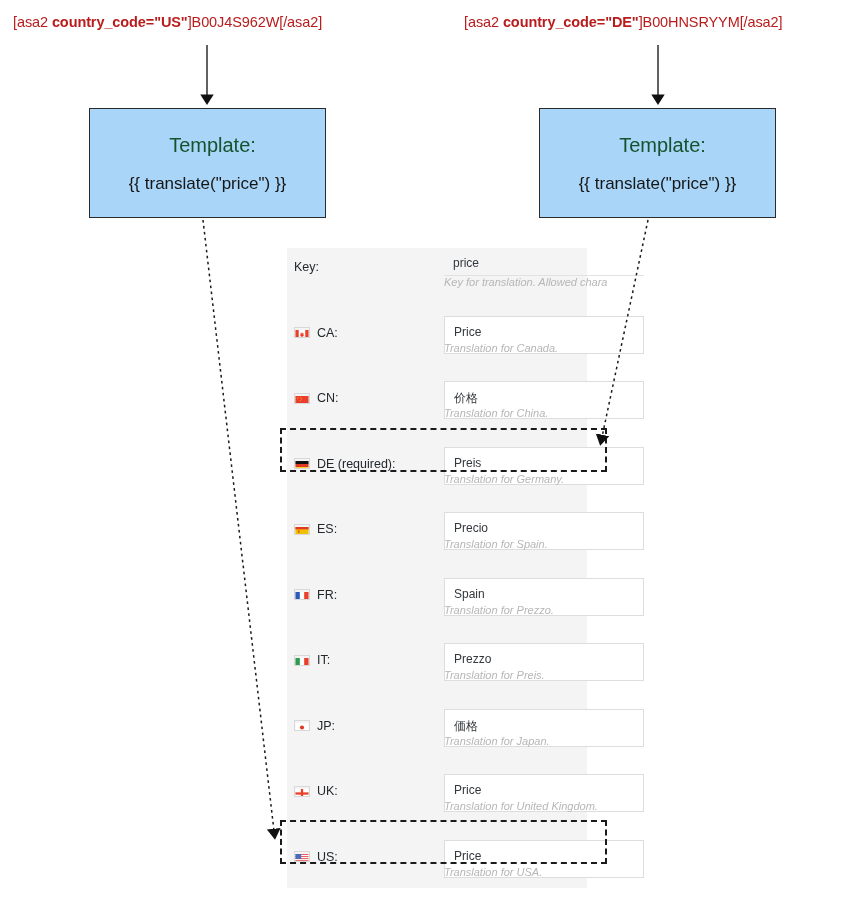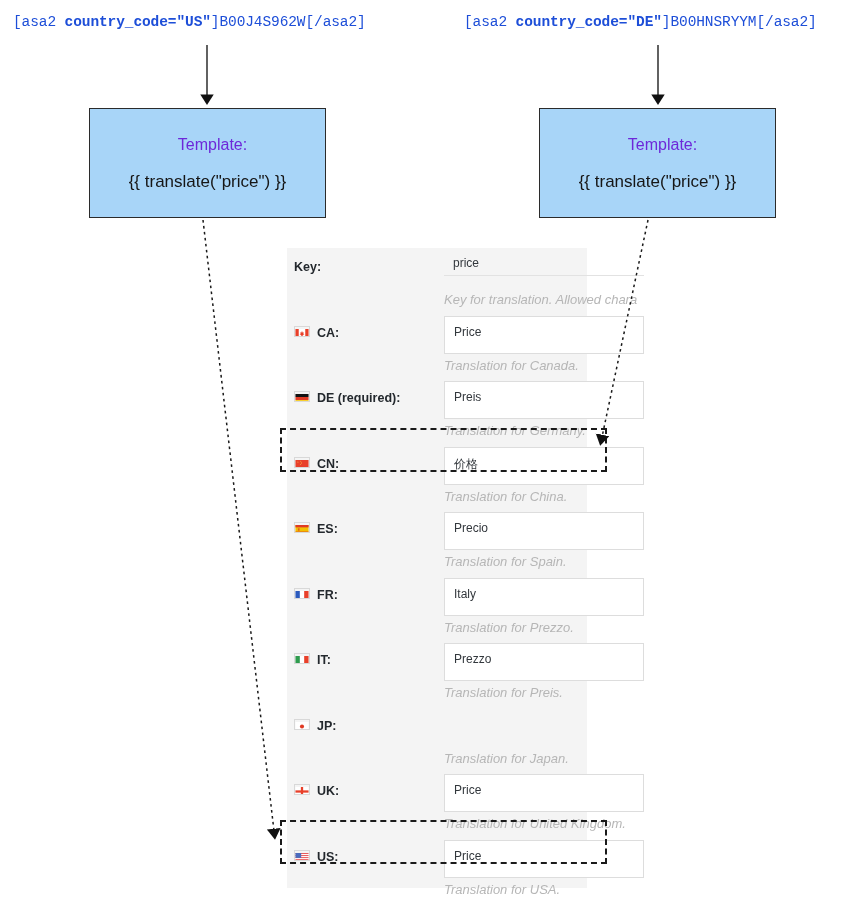--- a/index.html
+++ b/index.html
@@ -12,43 +12,43 @@
     height: 905px;
     position: relative;
     overflow: hidden;
     font-family: "Liberation Sans", sans-serif;
     -webkit-font-smoothing: antialiased;
   }
 
   
   .shortcode {
     position: absolute;
-    font-family: Liberation Mono, monospace;
+    font-family: Liberation Sans, sans-serif;
     font-size: 14.5px;
-    color: #1d4ed8;
+    color: #b91c1c;
     white-space: nowrap;
     letter-spacing: -0.1px;
   }
   .shortcode b { font-weight: bold; }
 
   
   .tmpl-box {
     position: absolute;
     background: #a8d5f8;
     border: 1.6px solid #2b2b2b;
     box-sizing: border-box;
     display: flex;
     flex-direction: column;
     align-items: center;
     justify-content: center;
     gap: 20px;
   }
   .tmpl-line1 {
-    font-size: 16px;
-    color: #6d28d9;
+    font-size: 20px;
+    color: #14532d;
     line-height: 1;
     margin-left: 10px;
   }
   .tmpl-line2 {
     font-size: 17px;
     color: #161616;
     line-height: 1;
   }
 
   
@@ -78,25 +78,25 @@
   }
   .row-main {
     position: relative;
     height: 44px;
   }
   .row-label {
     position: absolute;
     left: 7px;
     top: 12px;
     font-size: 12.5px;
-    font-weight: bold;
+    font-weight: normal;
     color: #23282d;
     white-space: nowrap;
     display: flex;
-    align-items: flex-start;
+    align-items: center;
     gap: 7px;
   }
   .flag {
     display: inline-block;
     width: 16px;
     height: 11px;
     border: 1px solid #d8d8d8;
     box-sizing: border-box;
     vertical-align: middle;
     overflow: hidden;
@@ -123,23 +123,23 @@
     top: 6px;
     height: 22px;
     border: none;
     border-bottom: 1px solid #e2e2e2;
     background: transparent;
     padding: 2px 0 0 9px;
   }
   .row-help {
     position: absolute;
     left: 157px;
-    top: 44px;
+    top: 28px;
     width: 200px;
-    font-size: 13px;
+    font-size: 11px;
     font-style: italic;
     color: #b6b6b6;
     white-space: nowrap;
     overflow: visible;
   }
 
   
   .hl-de {
     position: absolute;
     left: 280px;
@@ -199,34 +199,20 @@
               <rect width="16" height="11" fill="#fff"></rect>
               <rect width="4" height="11" fill="#e8402a"></rect>
               <rect x="12" width="4" height="11" fill="#e8402a"></rect>
               <path d="M8 2.3 L9 4.6 L10.3 4 L9.6 6.4 L11 6.2 L8 8.8 L5 6.2 L6.4 6.4 L5.7 4 L7 4.6 z" fill="#e8402a"></path>
             </svg></span>
           <span>CA:</span>
         </div>
         <div class="row-field">Price</div>
       </div>
       <div class="row-help">Translation for Canada.</div>
-    </div>
-    <div class="form-row">
-      <div class="row-main">
-        <div class="row-label">
-          <span class="flag"><svg viewBox="0 0 16 11" width="14" height="9">
-              <rect width="16" height="3.67" y="0" fill="#111"></rect>
-              <rect width="16" height="3.67" y="3.67" fill="#e03a23"></rect>
-              <rect width="16" height="3.66" y="7.34" fill="#f7cf2e"></rect>
-            </svg></span>
-          <span>DE (required):</span>
-        </div>
-        <div class="row-field">Preis</div>
-      </div>
-      <div class="row-help">Translation for Germany.</div>
     </div>
     <div class="form-row">
       <div class="row-main">
         <div class="row-label">
           <span class="flag"><svg viewBox="0 0 16 11" width="14" height="9">
               <rect width="16" height="11" fill="#e8402a"></rect>
               <path d="M3 1.6 L3.6 3.2 L2.2 2.3 L3.9 2.3 L2.5 3.2 z" fill="#ffdd44"></path>
               <circle cx="6.2" cy="1.4" r="0.5" fill="#ffdd44"></circle>
               <circle cx="7.4" cy="2.7" r="0.5" fill="#ffdd44"></circle>
               <circle cx="7.3" cy="4.4" r="0.5" fill="#ffdd44"></circle>
@@ -235,20 +221,34 @@
           <span>CN:</span>
         </div>
         <div class="row-field">价格</div>
       </div>
       <div class="row-help">Translation for China.</div>
     </div>
     <div class="form-row">
       <div class="row-main">
         <div class="row-label">
           <span class="flag"><svg viewBox="0 0 16 11" width="14" height="9">
+              <rect width="16" height="3.67" y="0" fill="#111"></rect>
+              <rect width="16" height="3.67" y="3.67" fill="#e03a23"></rect>
+              <rect width="16" height="3.66" y="7.34" fill="#f7cf2e"></rect>
+            </svg></span>
+          <span>DE (required):</span>
+        </div>
+        <div class="row-field">Preis</div>
+      </div>
+      <div class="row-help">Translation for Germany.</div>
+    </div>
+    <div class="form-row">
+      <div class="row-main">
+        <div class="row-label">
+          <span class="flag"><svg viewBox="0 0 16 11" width="14" height="9">
               <rect width="16" height="11" fill="#f1bf00"></rect>
               <rect width="16" height="2.9" y="0" fill="#e03a23"></rect>
               <rect width="16" height="2.9" y="8.1" fill="#e03a23"></rect>
               <rect x="3" y="4" width="2" height="3" fill="#e03a23" opacity="0.75"></rect>
             </svg></span>
           <span>ES:</span>
         </div>
         <div class="row-field">Precio</div>
       </div>
       <div class="row-help">Translation for Spain.</div>
@@ -256,21 +256,21 @@
     <div class="form-row">
       <div class="row-main">
         <div class="row-label">
           <span class="flag"><svg viewBox="0 0 16 11" width="14" height="9">
               <rect width="16" height="11" fill="#fff"></rect>
               <rect width="5.33" height="11" fill="#2c5bbd"></rect>
               <rect x="10.67" width="5.33" height="11" fill="#e8402a"></rect>
             </svg></span>
           <span>FR:</span>
         </div>
-        <div class="row-field">Italy</div>
+        <div class="row-field">Spain</div>
       </div>
       <div class="row-help">Translation for Prezzo.</div>
     </div>
     <div class="form-row">
       <div class="row-main">
         <div class="row-label">
           <span class="flag"><svg viewBox="0 0 16 11" width="14" height="9">
               <rect width="16" height="11" fill="#fff"></rect>
               <rect width="5.33" height="11" fill="#2e9b4e"></rect>
               <rect x="10.67" width="5.33" height="11" fill="#e8402a"></rect>
@@ -283,20 +283,21 @@
     </div>
     <div class="form-row">
       <div class="row-main">
         <div class="row-label">
           <span class="flag"><svg viewBox="0 0 16 11" width="14" height="9">
               <rect width="16" height="11" fill="#fff"></rect>
               <circle cx="8" cy="5.5" r="2.5" fill="#e03a23"></circle>
             </svg></span>
           <span>JP:</span>
         </div>
+        <div class="row-field">価格</div>
       </div>
       <div class="row-help">Translation for Japan.</div>
     </div>
     <div class="form-row">
       <div class="row-main">
         <div class="row-label">
           <span class="flag"><svg viewBox="0 0 16 11" width="14" height="9">
               <rect width="16" height="11" fill="#fff"></rect>
               <rect x="6.6" y="0" width="2.8" height="11" fill="#e8402a"></rect>
               <rect x="0" y="4.1" width="16" height="2.8" fill="#e8402a"></rect>

